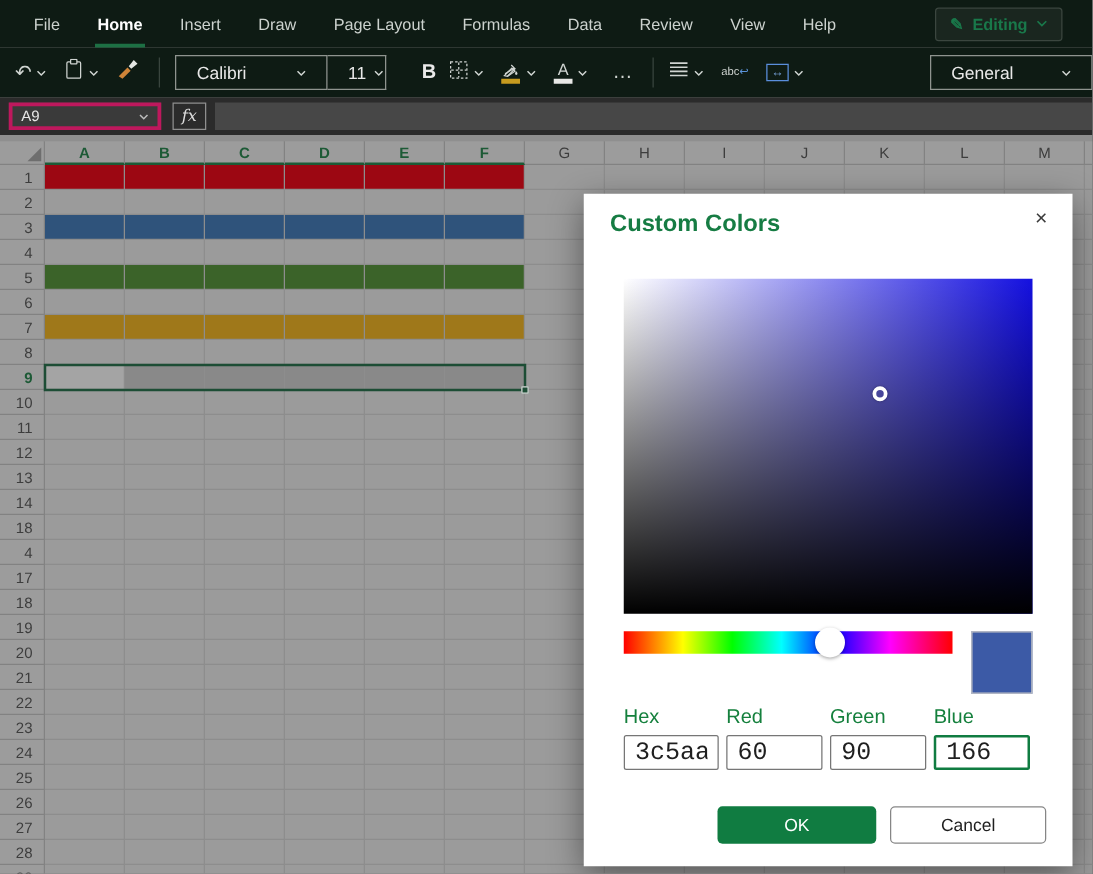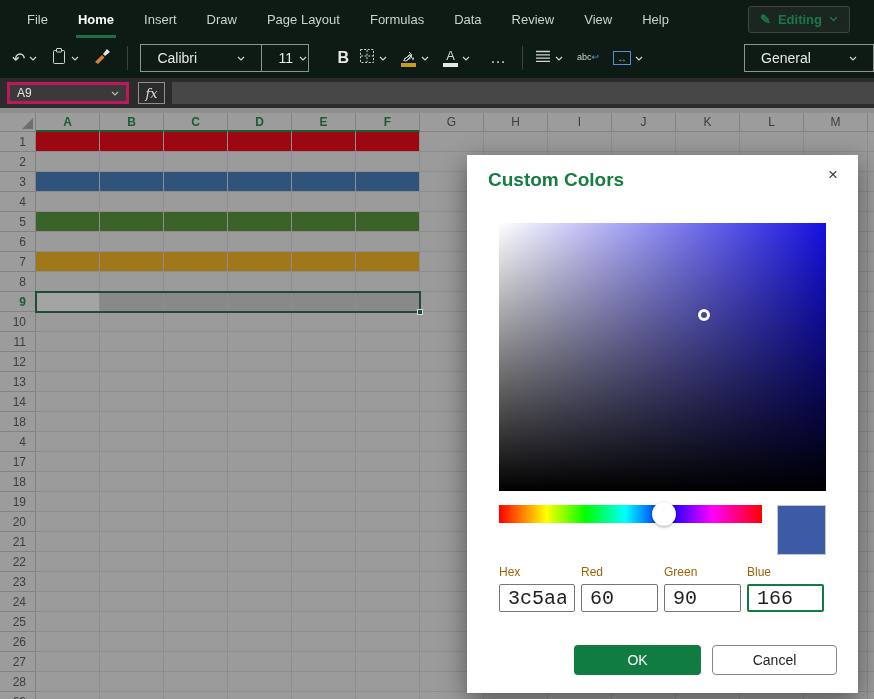--- a/index.html
+++ b/index.html
@@ -93,21 +93,21 @@
         border:3px solid #ffffff; border-radius:50%; box-shadow:0 0 2px rgba(0,0,0,.4); }
   .hue-track{ position:absolute; left:32px; top:350px; width:263px; height:18px;
         background:linear-gradient(to right,#ff0000,#ff8000 9%,#ffff00 18%,#00ff00 33%,
                    #00ffff 48%,#0000ff 64%,#ff00ff 81%,#ff0000 100%); }
   .hue-thumb{ position:absolute; left:153px; top:-3px; width:24px; height:24px;
         background:#ffffff; border-radius:50%; box-shadow:0 1px 3px rgba(0,0,0,.35); }
   .swatch{ position:absolute; left:310px; top:350px; width:49px; height:50px;
         border:1px solid #c6c6c6; }
   .fields{ position:absolute; left:32px; top:410px; display:flex; gap:6px; }
   .field-group{ display:flex; flex-direction:column; }
-  .field-group label{ font-size:12px; color:#a16207; margin-bottom:5px; }
+  .field-group label{ font-size:16px; color:#15803d; margin-bottom:5px; }
   .field-group input{ height:28px; border:1px solid #767676; font-size:20px;
         padding:0 8px; color:#1f1f1f; font-family:Liberation Mono, monospace;
         background:#ffffff; border-radius:2px; }
   .inp-hex{ width:76px; } .inp-rgb{ width:77px; }
   .inp-focus{ border:2px solid #107c41 !important; }
   .btn-ok{ position:absolute; left:107px; top:490px; width:127px; height:30px;
         background:#107c41; color:#ffffff; border:none; border-radius:4px;
         font-size:14px; font-family:"Liberation Sans",sans-serif; cursor:pointer; }
   .btn-cancel{ position:absolute; left:245px; top:490px; width:125px; height:30px;
         background:#ffffff; color:#1f1f1f; border:1px solid #868686; border-radius:4px;

